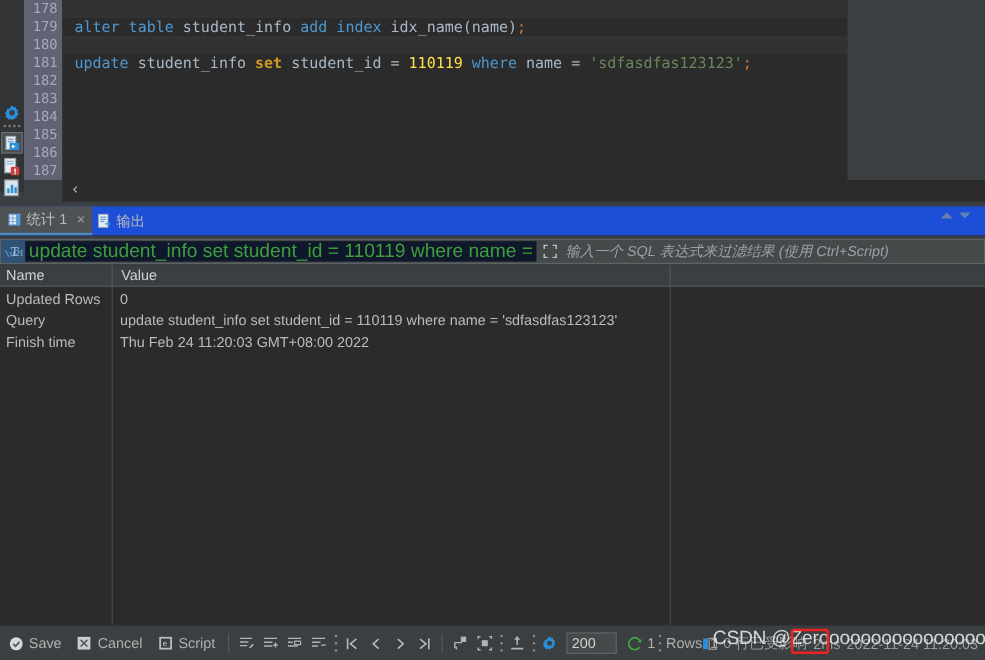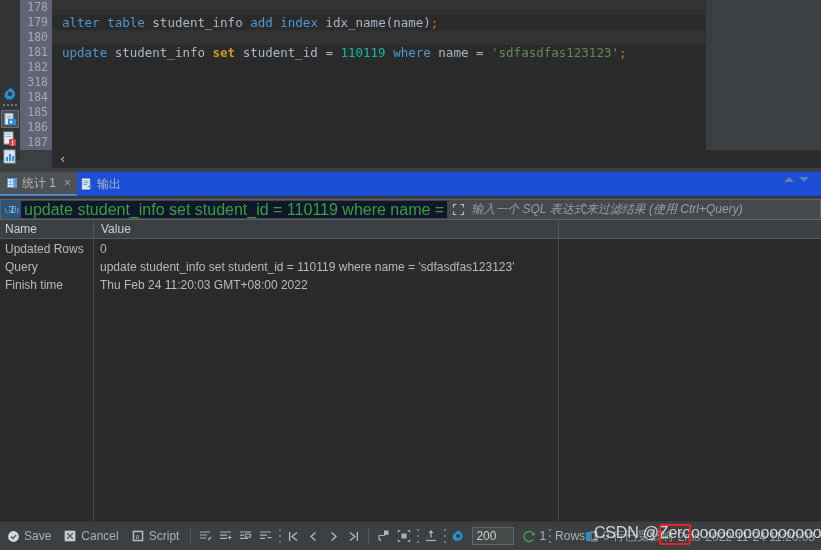--- a/index.html
+++ b/index.html
@@ -58,21 +58,21 @@
     font-size: 12.5px;
     white-space: nowrap;
     padding-left: 10px;
     box-sizing: border-box;
     color: #a9b7c6;
   }
   .code-line.band { background: #323232; }
   .kw   { color: #4e97d0; font-weight: normal; }
   .kw2  { color: #cc9a26; font-weight: bold; }
   .ident{ color: #a9b7c6; }
-  .num  { color: #14b8a6; }
+  .num  { color: #fde047; }
   .str  { color: #6a8759; }
   .punct{ color: #cc7832; }
   .plain{ color: #a9b7c6; }
 
   
   #icon-rail {
     position: absolute; left: 0; top: 0;
     width: 20px; height: 160px;
     background: #313335;
     z-index: 6;
@@ -316,21 +316,21 @@
 <div id="app">
 
   <div id="editor-area">
     <div id="editor-left-strip"></div>
     <div id="gutter">
         <div class="gutter-line">178</div>
         <div class="gutter-line">179</div>
         <div class="gutter-line">180</div>
         <div class="gutter-line">181</div>
         <div class="gutter-line">182</div>
-        <div class="gutter-line">318</div>
+        <div class="gutter-line">183</div>
         <div class="gutter-line">184</div>
         <div class="gutter-line">185</div>
         <div class="gutter-line">186</div>
         <div class="gutter-line">187</div>
       </div>
     <div id="code-pane">
         <div class="code-line band"></div>
         <div class="code-line"><span class="kw">alter</span><span class="plain"> </span><span class="kw">table</span><span class="plain"> </span><span class="ident">student_info</span><span class="plain"> </span><span class="kw">add</span><span class="plain"> </span><span class="kw">index</span><span class="plain"> </span><span class="ident">idx_name(name)</span><span class="punct">;</span></div>
         <div class="code-line band"></div>
         <div class="code-line"><span class="kw">update</span><span class="plain"> </span><span class="ident">student_info</span><span class="plain"> </span><span class="kw2">set</span><span class="plain"> </span><span class="ident">student_id</span><span class="plain"> = </span><span class="num">110119</span><span class="plain"> </span><span class="kw">where</span><span class="plain"> </span><span class="ident">name</span><span class="plain"> = </span><span class="str">'sdfasdfas123123'</span><span class="punct">;</span></div>
@@ -420,21 +420,21 @@
         <text x="1" y="10" font-family="DejaVu Sans Mono, monospace" font-size="7" fill="#7fb2e0">\u2039</text>
         <text x="6" y="10" font-family="DejaVu Serif, serif" font-size="10" fill="#9fc7e8">T</text>
       </svg>
     </div>
     <div id="filter-query">update student_info set student_id = 110119 where name =</div>
     <div id="filter-expand-icon">
       <svg width="13" height="13" viewBox="0 0 13 13">
         <path d="M1.5 4.5V1.5h3M11.5 4.5V1.5h-3M1.5 8.5v3h3M11.5 8.5v3h-3" stroke="#b9bfc4" stroke-width="1.2" fill="none"></path>
       </svg>
     </div>
-    <div id="filter-placeholder">输入一个 SQL 表达式来过滤结果 (使用 Ctrl+Query)</div>
+    <div id="filter-placeholder">输入一个 SQL 表达式来过滤结果 (使用 Ctrl+Script)</div>
   </div>
 
   <div id="result-area">
     <div id="col-head">
       <div class="head-cell" style="left:0;width:90px">Name</div>
       <div class="head-cell" style="left:96px;width:462px">Value</div>
       <div class="vline" style="left:93px;height:17px;background:#55585a"></div>
       <div class="vline" style="left:558px;height:17px;background:#55585a"></div>
     </div>
 

